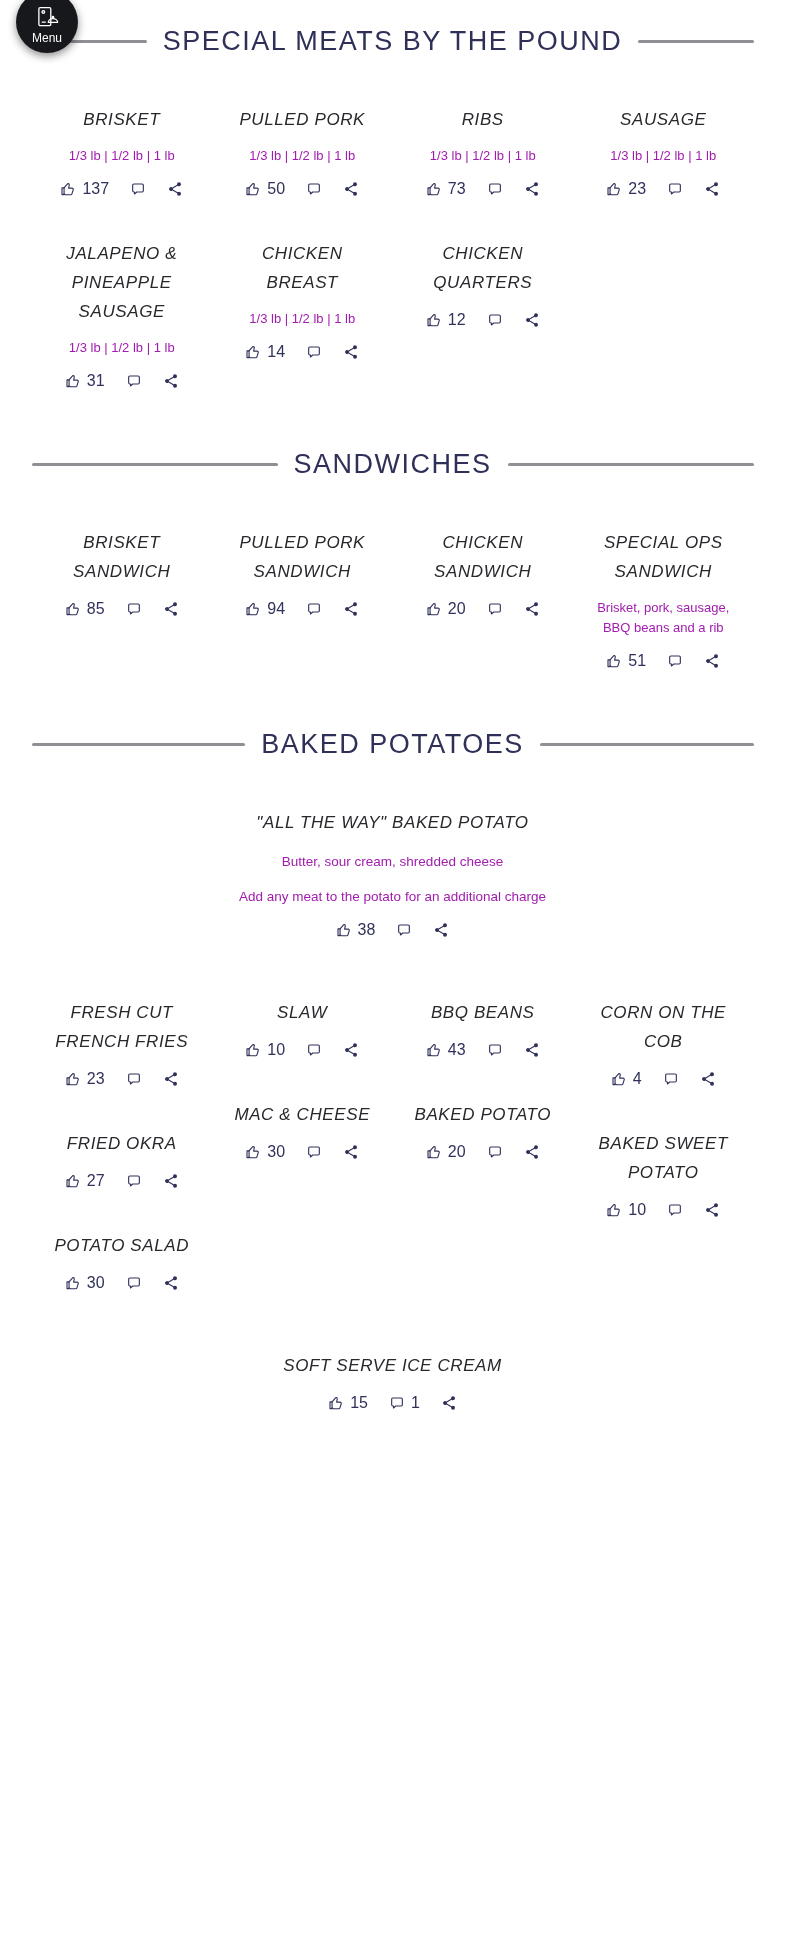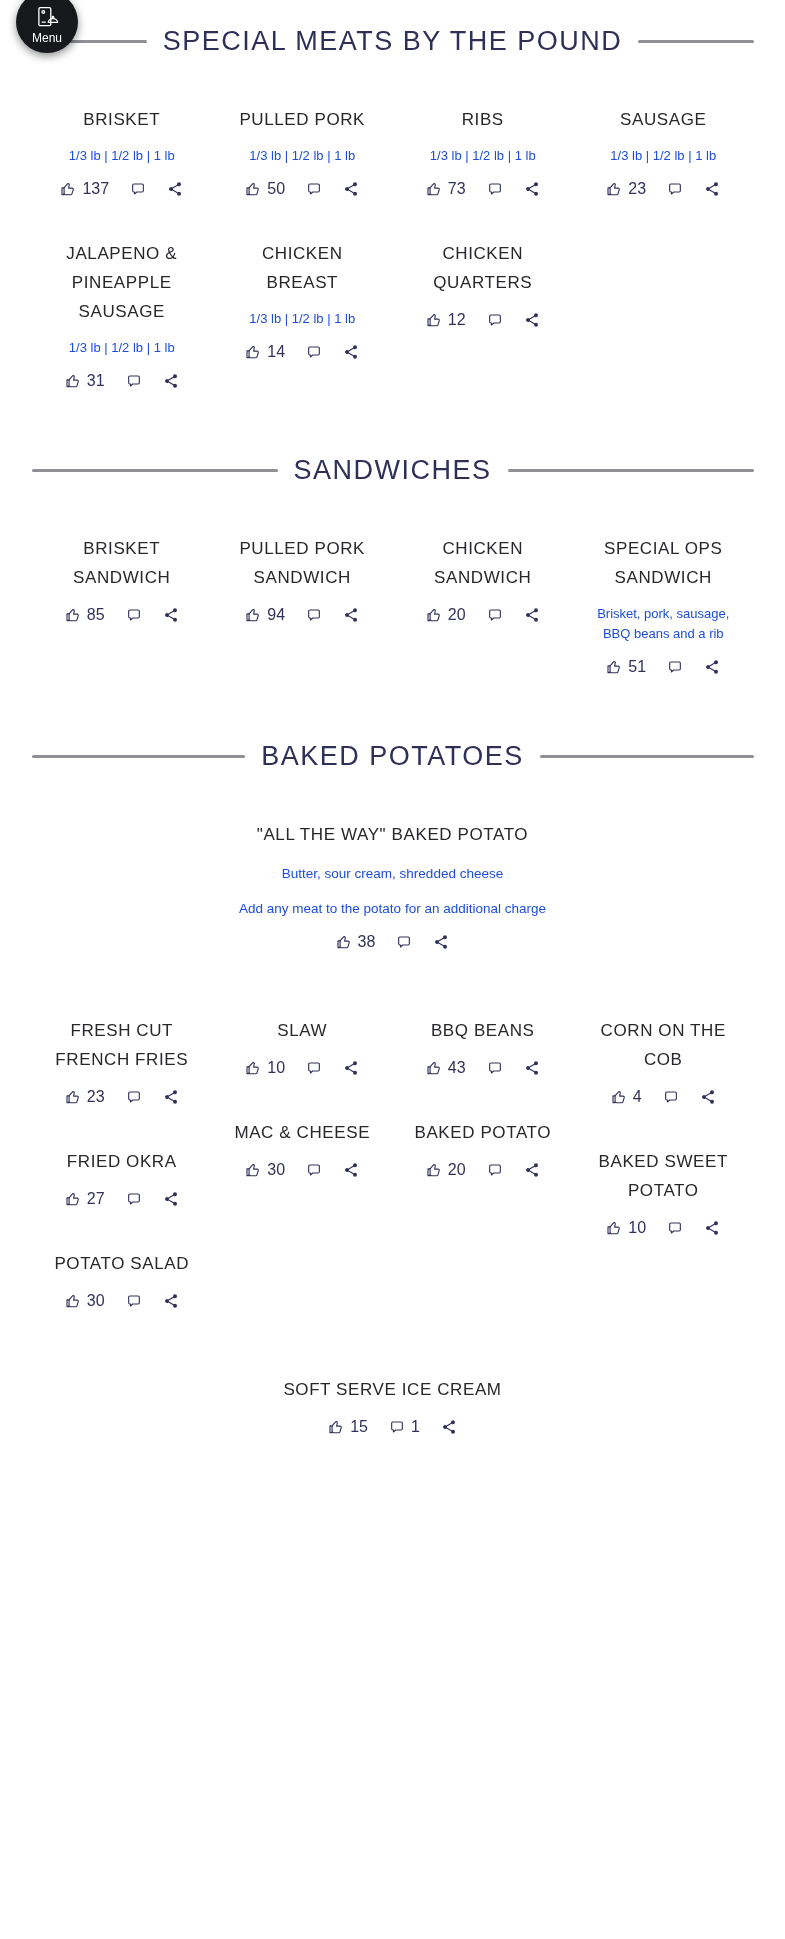--- a/index.html
+++ b/index.html
@@ -26,39 +26,39 @@
   .menu-fab .fab-ic svg { width: 26px; height: 26px; display: block; }
   .menu-fab-label { font-size: 12px; color: #fff; margin-top: 1px; line-height: 1; text-align: right; }
 
   
   .section-heading { display: flex; align-items: center; gap: 16px; margin-bottom: 48px; }
   .rule { flex: 1; height: 3px; background: #8e9093; border-radius: 2px; }
   .section-title {
     margin: 0; font-size: 27px; font-weight: 500; color: #2f3058;
     letter-spacing: 1.5px; white-space: nowrap;
   }
-  .menu-section { margin-top: 24px; }
+  .menu-section { margin-top: 18px; }
   .menu-section:first-child { margin-top: 0; }
 
   
   .section-grid { display: flex; align-items: flex-start; }
   .grid-col { flex: 1; display: flex; flex-direction: column; align-items: center; min-width: 0; }
   .section-grid.single { justify-content: center; }
   .section-grid.single .grid-col { flex: none; width: 100%; }
 
   .menu-item {
     display: flex; flex-direction: column; align-items: center;
     text-align: center; margin-bottom: 42px;
   }
   .item-name {
     margin: 0; font-size: 17px; font-weight: 500; color: #27282c;
-    letter-spacing: .6px; line-height: 29px; max-width: 142px;
+    letter-spacing: .6px; line-height: 29px; max-width: 142px; font-style: italic;
   }
   .single .item-name { max-width: none; }
-  .item-desc { margin: 12px 0 0; font-size: 13px; color: #1d4ed8; line-height: 20px; }
+  .item-desc { margin: 12px 0 0; font-size: 13px; color: #a21caf; line-height: 20px; }
   .section-grid:not(.single) .item-desc { max-width: 158px; }
   .single .item-desc { margin-top: 15px; font-size: 13.5px; }
 
   .item-actions { display: flex; align-items: center; gap: 21px; margin-top: 15px; }
   .action {
     display: flex; align-items: center; gap: 6px;
     background: none; border: none; padding: 0; cursor: pointer;
     color: #31325b; font: inherit;
   }
   .action .ic svg { width: 16px; height: 16px; display: block; }

